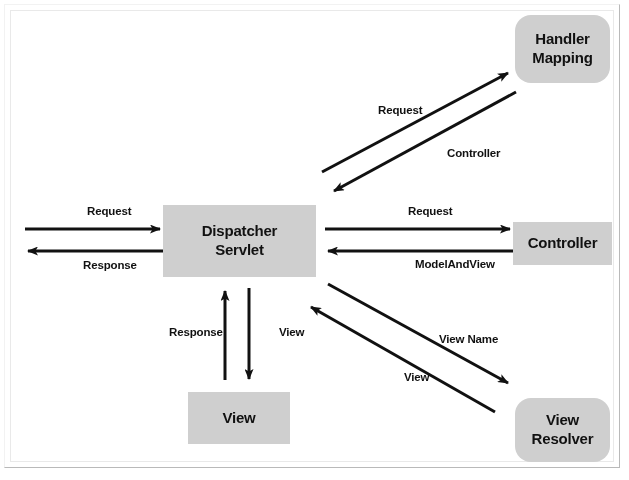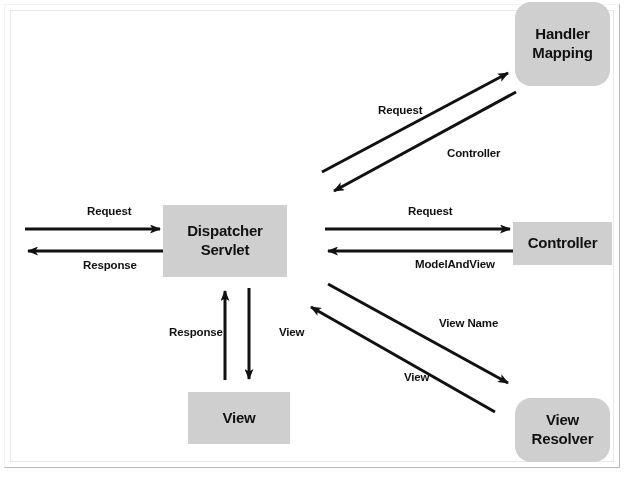--- a/index.html
+++ b/index.html
@@ -108,26 +108,26 @@
 
     <line x1="328" y1="284" x2="508" y2="383" stroke="#111111" stroke-width="3" marker-end="url(#ah)"></line>
 
     <line x1="495" y1="412" x2="311" y2="307" stroke="#111111" stroke-width="3" marker-end="url(#ah)"></line>
 
     <line x1="225" y1="380" x2="225" y2="291" stroke="#111111" stroke-width="3" marker-end="url(#ah)"></line>
 
     <line x1="249" y1="288" x2="249" y2="379" stroke="#111111" stroke-width="3" marker-end="url(#ah)"></line>
   </svg>
 
-  <div class="node rounded" style="left:515px; top:2px; width:95px; height:84px;">
+  <div class="node rounded" style="left:515px; top:15px; width:95px; height:68px;">
     <span class="node-label">Handler
 Mapping</span>
   </div>
 
-  <div class="node" style="left:163px; top:205px; width:124px; height:72px;">
+  <div class="node" style="left:163px; top:205px; width:153px; height:72px;">
     <span class="node-label">Dispatcher
 Servlet</span>
   </div>
 
   <div class="node" style="left:513px; top:222px; width:99px; height:43px;">
     <span class="node-label">Controller</span>
   </div>
 
   <div class="node" style="left:188px; top:392px; width:102px; height:52px;">
     <span class="node-label">View</span>
@@ -143,21 +143,21 @@
   <div class="edge-label" style="left:62px; top:260px;">Response</div>
 
   <div class="edge-label" style="left:357px; top:105px;">Request</div>
 
   <div class="edge-label" style="left:426px; top:148px;">Controller</div>
 
   <div class="edge-label" style="left:387px; top:206px;">Request</div>
 
   <div class="edge-label" style="left:366px; top:259px;margin-left:28px;">ModelAndView</div>
 
-  <div class="edge-label" style="left:418px; top:318px;">View Name</div>
+  <div class="edge-label" style="left:418px; top:334px;">View Name</div>
 
   <div class="edge-label" style="left:383px; top:372px;">View</div>
 
   <div class="edge-label" style="left:148px; top:327px;">Response</div>
 
   <div class="edge-label" style="left:258px; top:327px;">View</div>
 
 </div>
 
 </body></html>

